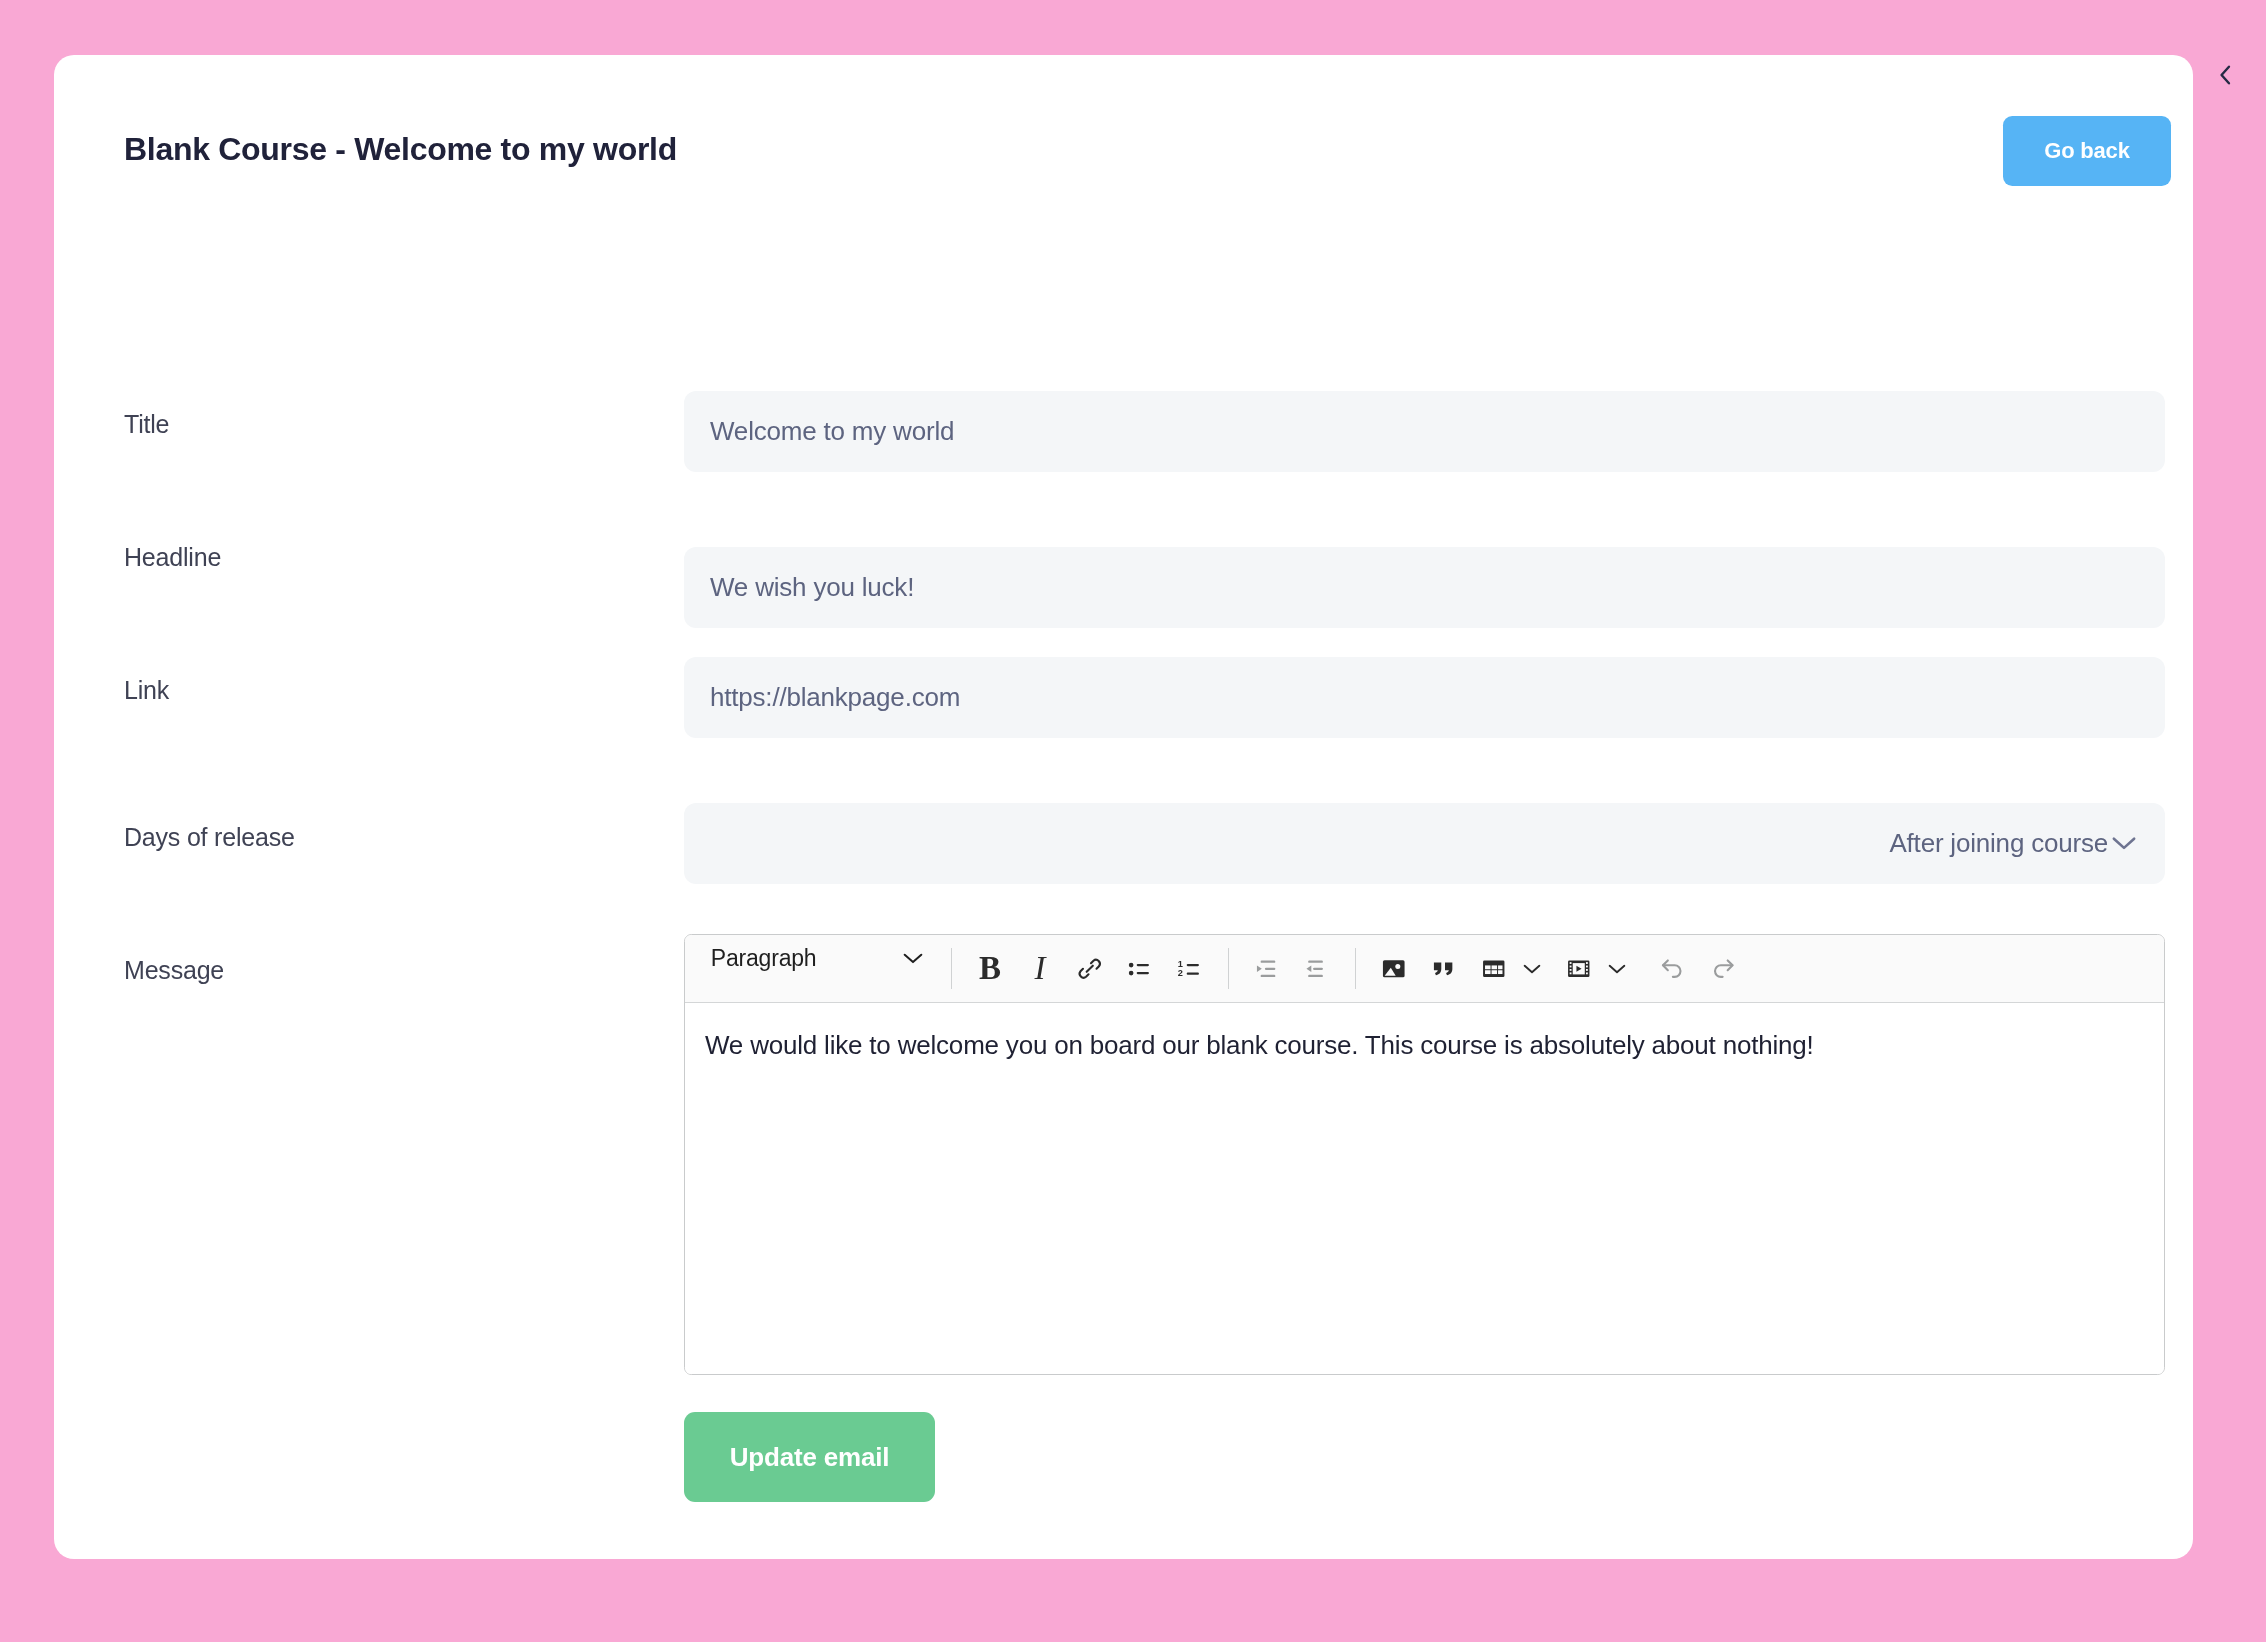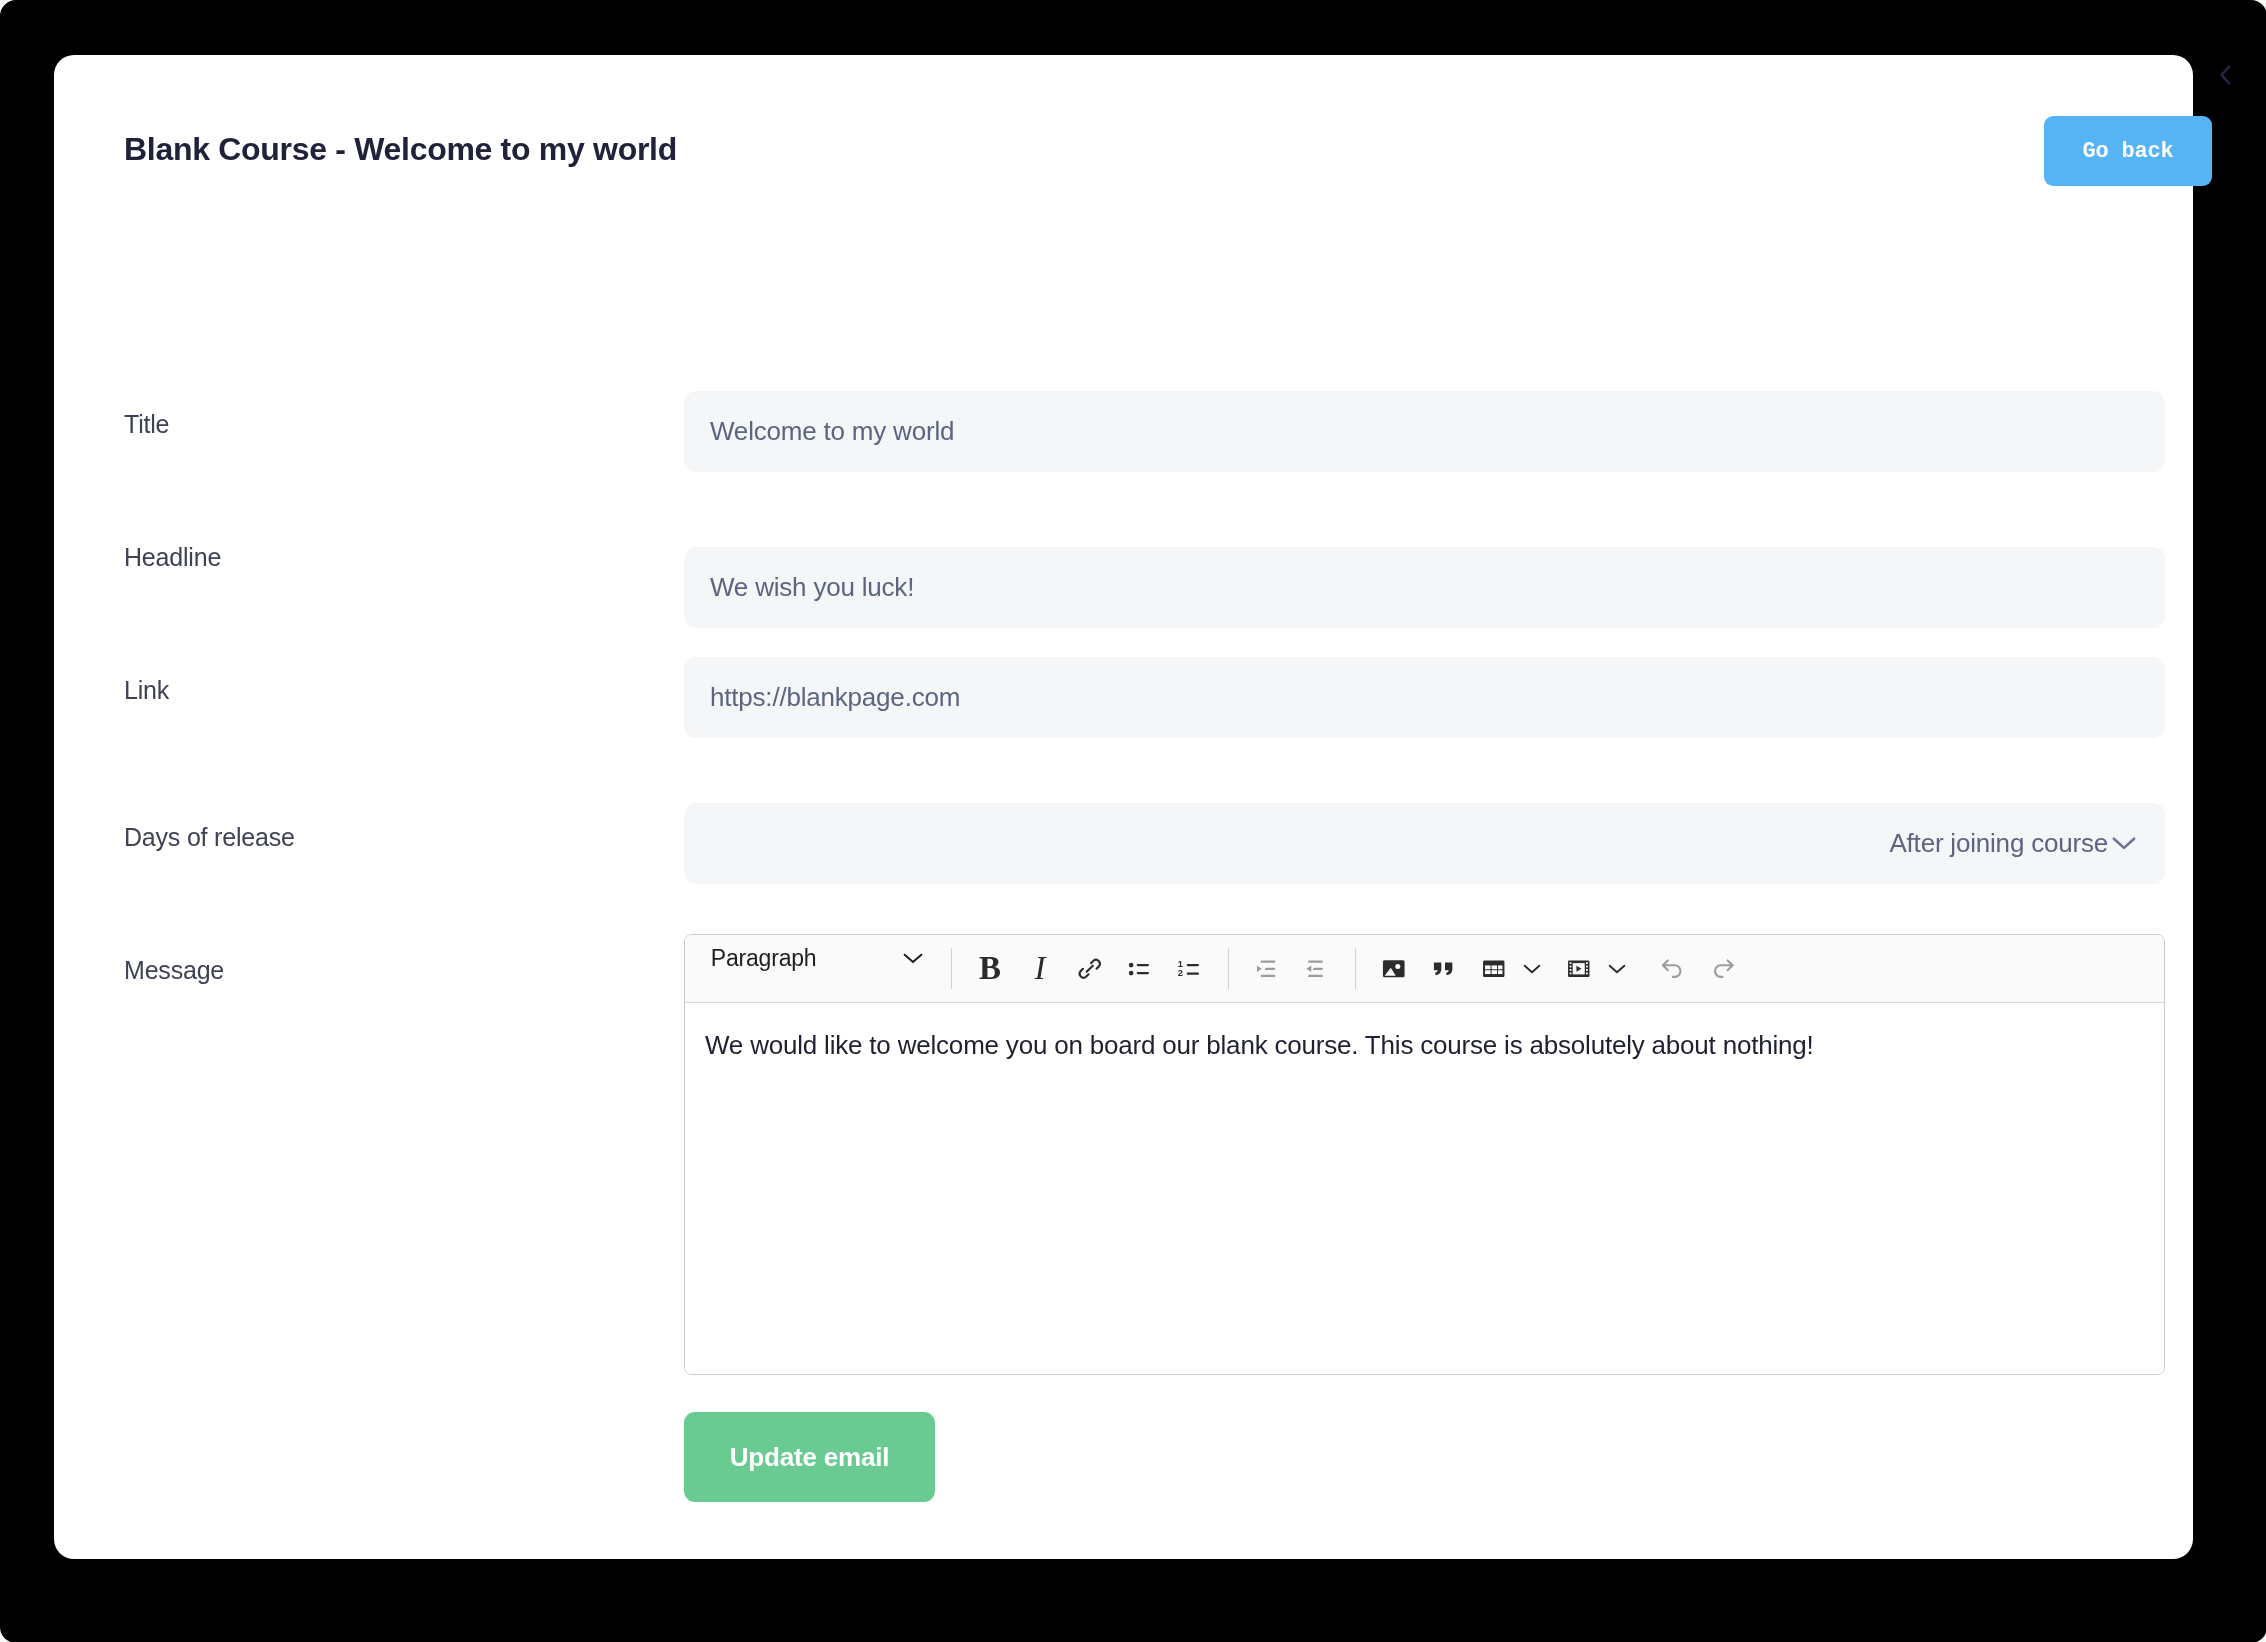--- a/index.html
+++ b/index.html
@@ -9,22 +9,21 @@
     height: 1643px;
     background: #FAF8F4;
     font-family: "Liberation Sans", sans-serif;
     overflow: hidden;
   }
 
   .page {
     position: relative;
     width: 2267px;
     height: 1643px;
-    background: #000000;
-    border-radius: 16px;
+    background: #f9a8d4;
   }
 
   
   .collapse-handle {
     position: absolute;
     top: 54px;
     left: 2204px;
     width: 42px;
     height: 42px;
     display: flex;
@@ -66,26 +65,25 @@
   .go-back-button {
     position: absolute;
     left: 1949px;
     top: 61px;
     width: 168px;
     height: 70px;
     background: #56B4F5;
     border: none;
     border-radius: 9.2px;
     color: #FFFFFF;
-    font-family: Liberation Mono, monospace;
+    font-family: Liberation Sans, sans-serif;
     font-size: 22px;
     font-weight: 700;
     letter-spacing: -0.2px;
     cursor: pointer;
-    margin-left: 41px;
   }
 
   
   .form {
     position: absolute;
     left: 0;
     top: 0;
     width: 100%;
   }
   .field-label {

